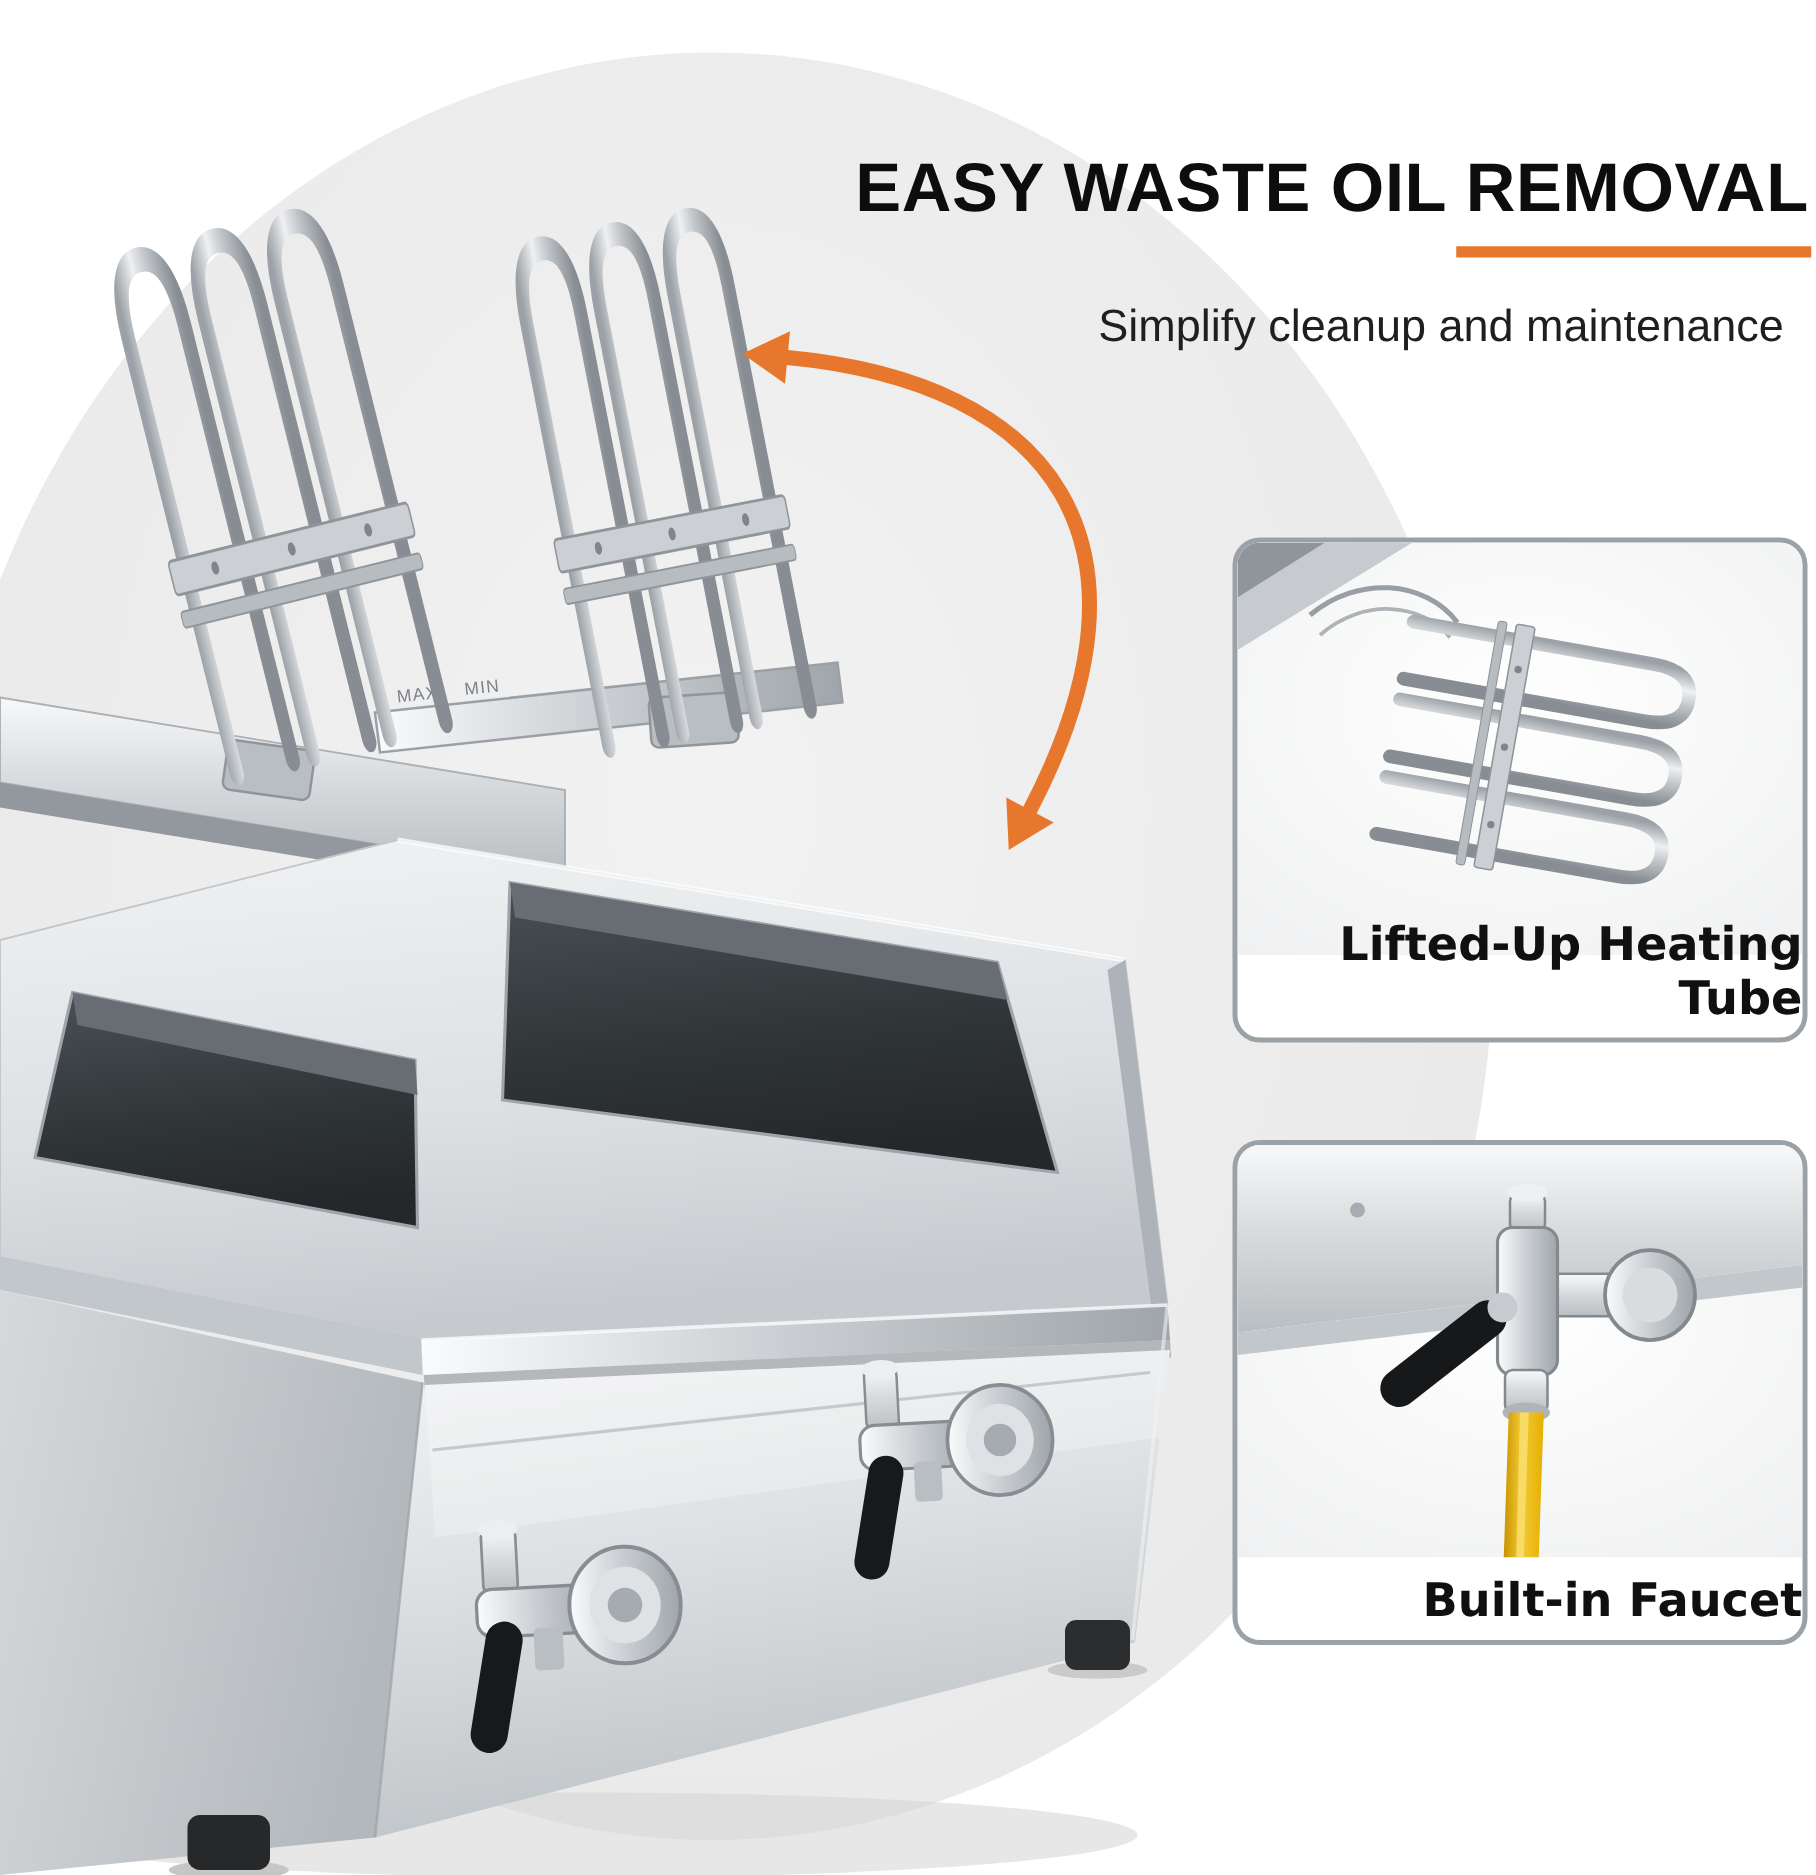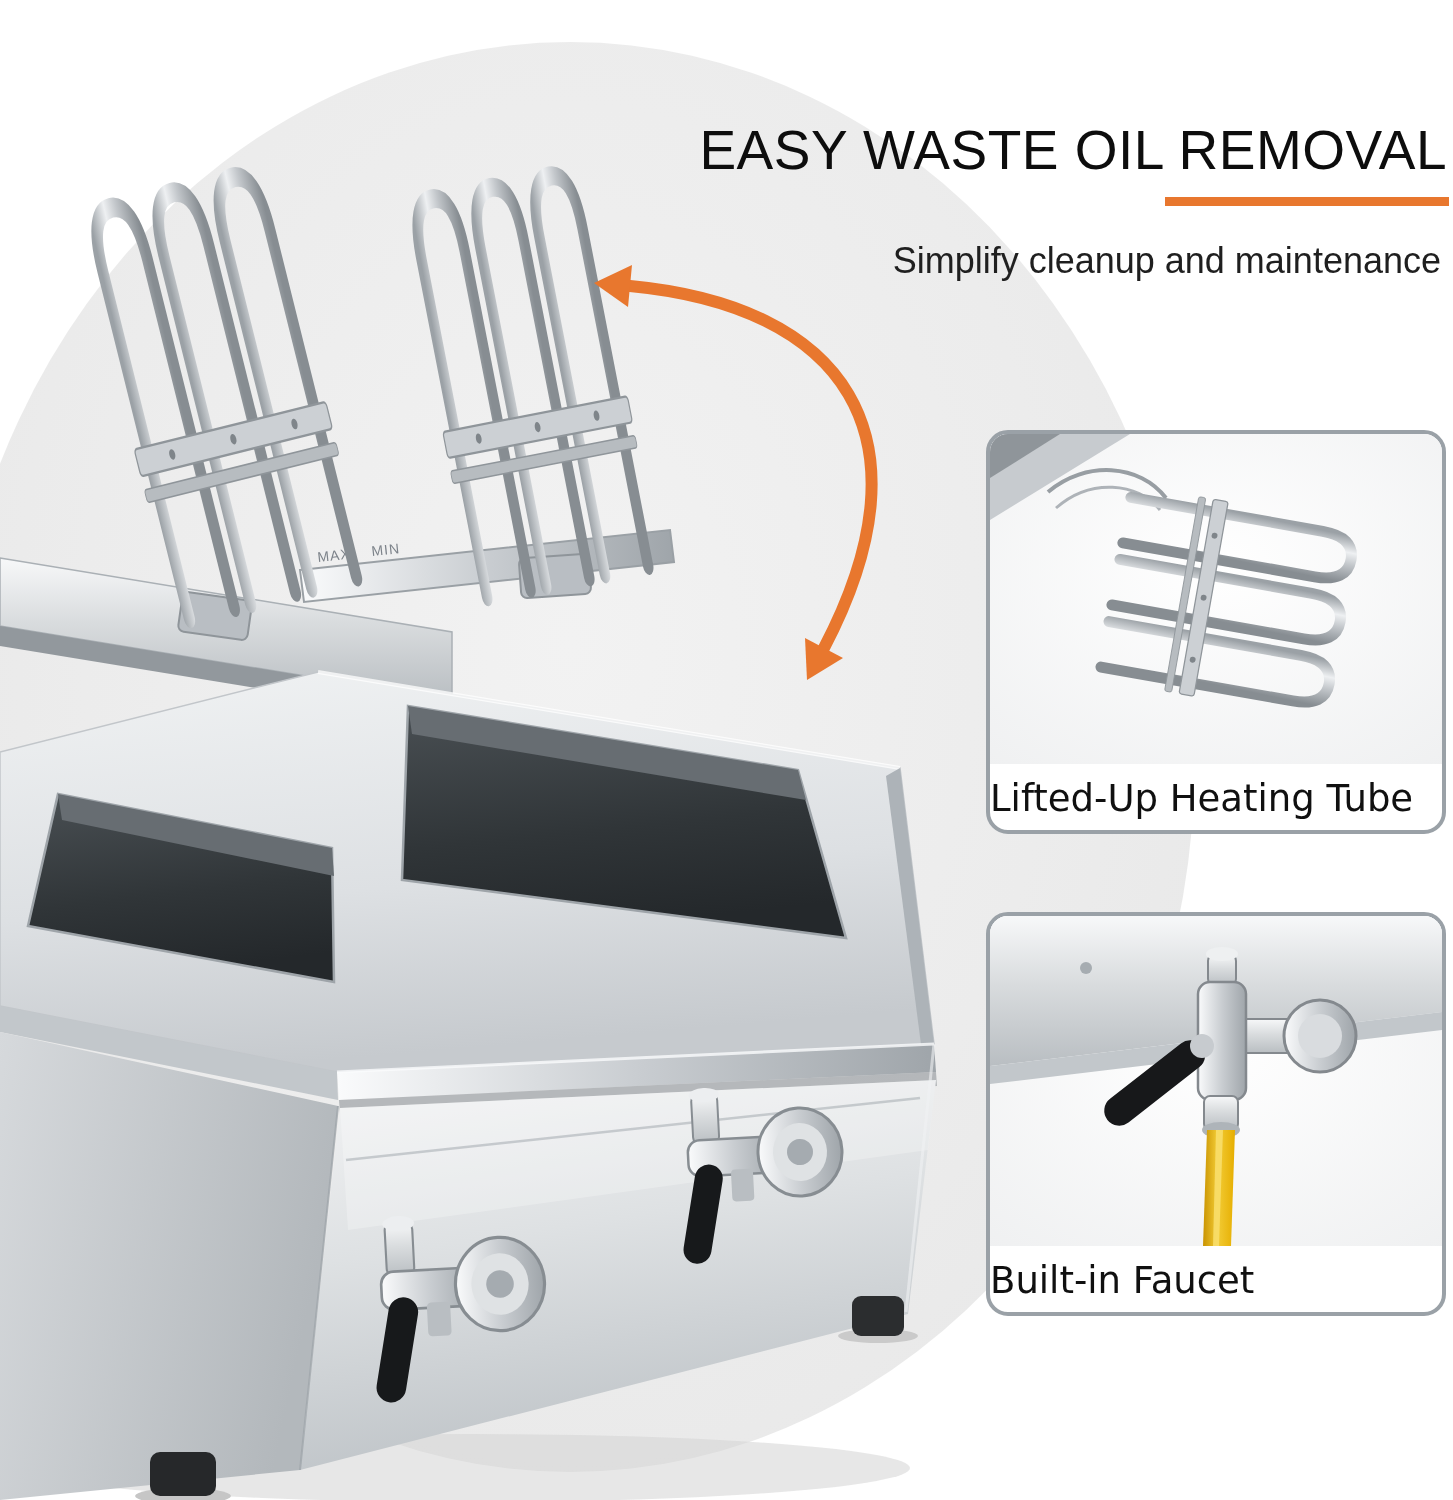--- a/index.html
+++ b/index.html
@@ -7,41 +7,41 @@
     position:relative;width:1453px;height:1500px;background:#ffffff;
     overflow:hidden;font-family:"Liberation Sans",sans-serif;
   }
   .bg-circle{
     position:absolute;left:-55px;top:42px;width:1250px;height:1430px;border-radius:50%;
     background:radial-gradient(ellipse at 50% 42%, #f2f2f2 0%, var(--bg-circle,#ececec) 55%, #e6e6e6 100%);
   }
   .main-svg{position:absolute;left:0;top:0;pointer-events:none;}
   .h-title{
     position:absolute;top:118px;right:6px;margin:0;white-space:nowrap;
-    font-family:"Liberation Sans",sans-serif;font-weight:400;font-size:55px;
+    font-family:"Liberation Sans",sans-serif;font-weight:700;font-size:55px;
     letter-spacing:0.5px;color:var(--title-text,#0d0d0d);
   }
   .h-underline{
     position:absolute;top:197px;right:4px;width:284px;height:9px;
     background:var(--accent,#e8772e);
   }
   .h-sub{
-    position:absolute;top:236px;right:12px;text-align:right;
+    position:absolute;top:236px;right:26px;text-align:right;
     font-size:36px;line-height:1.38;color:var(--body-text,#1f1f1f);
   }
   .callout-card{
     position:absolute;left:986px;width:452px;height:396px;background:#ffffff;
     border:4px solid var(--card-border,#9aa1a7);border-radius:22px;overflow:hidden;
   }
   #card-heating{top:430px;}
   #card-faucet{top:912px;}
   .card-photo{position:absolute;left:0;top:0;width:452px;height:330px;}
   .card-caption{
-    position:absolute;left:0;right:0;bottom:10px;text-align:left;
-    font-family:"DejaVu Sans","Liberation Sans",sans-serif;font-size:37px;color:#101010;
+    position:absolute;left:0;right:0;bottom:10px;text-align:right;
+    font-family:"DejaVu Sans","Liberation Sans",sans-serif;font-size:37px;color:#101010;font-weight:bold;
   }
   .accent-stroke{stroke:var(--accent,#e8772e);}
   .accent-fill{fill:var(--accent,#e8772e);}
   .etch{font-family:"Liberation Sans",sans-serif;font-size:14px;fill:#7d838a;letter-spacing:1px;}
 </style>
 </head>
 <body>
 
 <div class="page">
 

